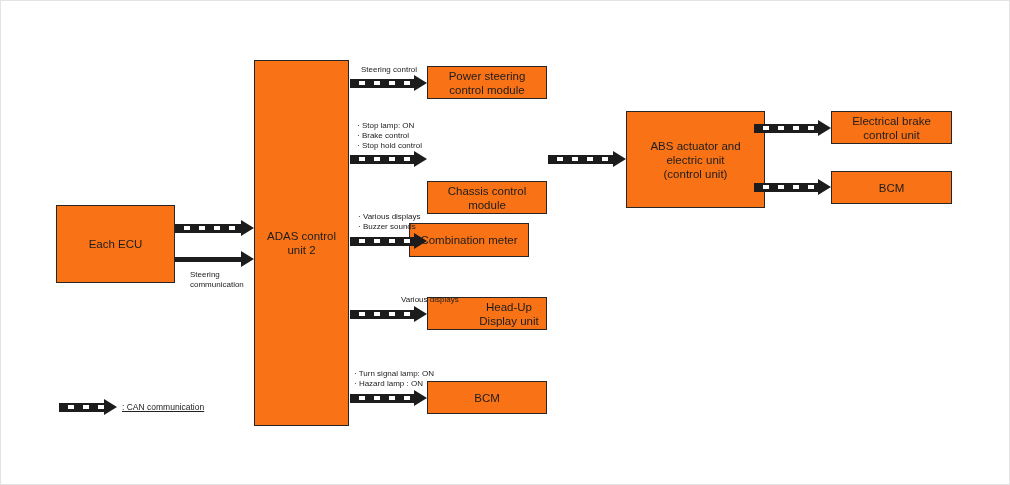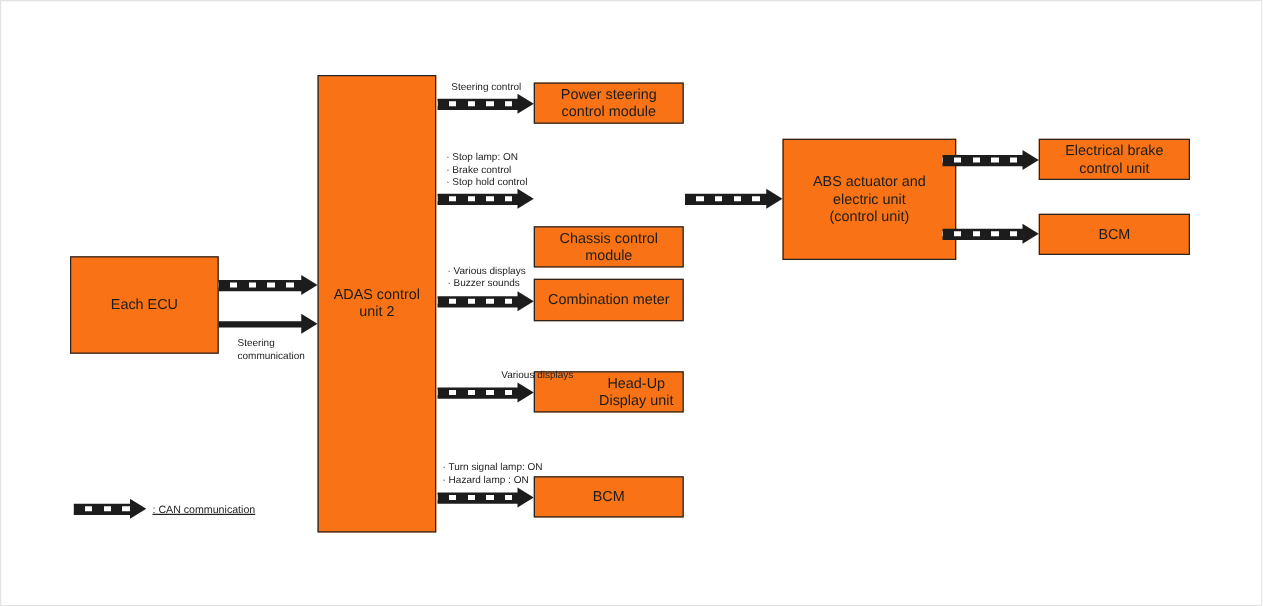--- a/index.html
+++ b/index.html
@@ -57,21 +57,21 @@
     border-top:8px solid transparent;
     border-bottom:8px solid transparent;
   }
   .legend-label{font-size:8.5px;line-height:10px;}
 
   
   #n-each-ecu{left:55px;top:204px;width:119px;height:78px;}
   #n-adas{left:253px;top:59px;width:95px;height:366px;}
   #n-power-steering{left:426px;top:65px;width:120px;height:33px;}
   #n-chassis{left:426px;top:146px;width:120px;height:33px;margin-top:34px;}
-  #n-combination-meter{left:426px;top:222px;width:120px;height:34px;}
+  #n-combination-meter{left:408px;top:222px;width:120px;height:34px;}
   #n-hud{left:426px;top:296px;width:120px;height:33px;padding-left:44px;}
   #n-bcm-left{left:426px;top:380px;width:120px;height:33px;}
   #n-abs{left:625px;top:110px;width:139px;height:97px;}
   #n-electrical-brake{left:830px;top:110px;width:121px;height:33px;justify-content:center;}
   #n-bcm-right{left:830px;top:170px;width:121px;height:33px;}
 </style>
 </head>
 <body>
 
 <div id="canvas">

